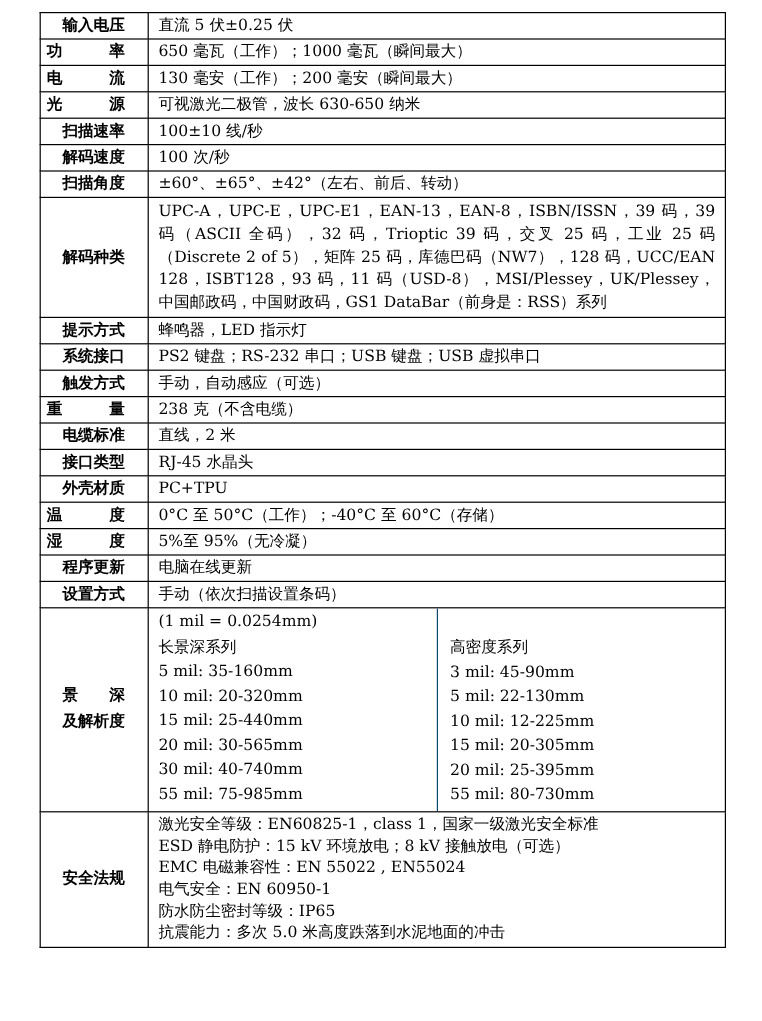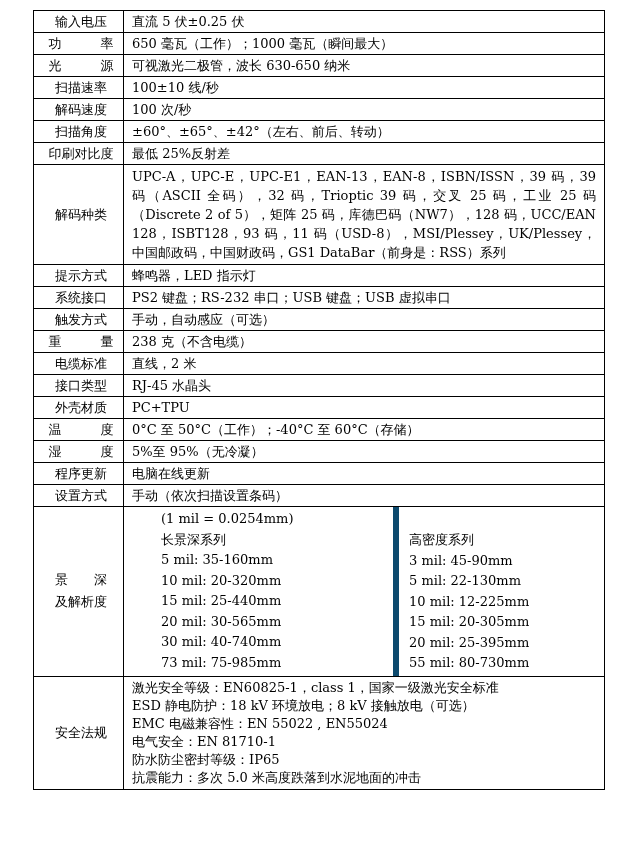--- a/index.html
+++ b/index.html
@@ -22,48 +22,47 @@
     width: 572px;
     margin: 10px 0 0 33px;
     font-size: 13px;
   }
   col.c-label { width: 90px; }
   table.spec th, table.spec td {
     border: 1px solid #000000;
     overflow: hidden;
   }
   th.lbl {
-    font-weight: normal;
-    text-align: center;
+    font-weight: bold;
+    text-align: right;
     vertical-align: middle;
-    padding: 1px 0 1px 5px;
+    padding: 1px 19px 1px 5px;
     line-height: 17px;
   }
   th.lbl.pre { white-space: pre-line; line-height: 22px; margin-left: 30px; }
   td.val {
     text-align: left;
     vertical-align: middle;
     padding: 1px 6px 1px 8px;
     line-height: 17px;
   }
   tr.single { height: 22px; }
   td.val.multi {
     line-height: 19px;
     padding: 2px 8px 2px 8px;
     text-align: justify;
   }
   td.val.lines { line-height: 18px; padding: 2px 6px 2px 8px; }
   td.dof-cell { padding: 0; vertical-align: top; }
   .dof-wrap { display: flex; width: 100%; }
   .dof-left {
     width: 232px;
-    border-right: 6px solid #0c4a6e;
+    border-right: 1px solid #0c4a6e;
     padding: 2px 0 2px 8px;
     line-height: 20.5px;
-    margin-left: 29px;
   }
   .dof-right {
     flex: 1;
     padding: 2px 0 2px 10px;
     line-height: 20.5px;
   }
   .dof-spacer { height: 21px; }
   .b { font-weight: normal; }
 </style>
 </head>
@@ -78,38 +77,38 @@
     <tbody>
       <tr class="single">
         <th class="lbl">输入电压</th>
         <td class="val">直流 5 伏±0.25 伏</td>
       </tr>
       <tr class="single">
         <th class="lbl">功　　　率</th>
         <td class="val">650 毫瓦（工作）；1000 毫瓦（瞬间最大）</td>
       </tr>
       <tr class="single">
+        <th class="lbl">电　　　流</th>
+        <td class="val">130 毫安（工作）；200 毫安（瞬间最大）</td>
+      </tr>
+      <tr class="single">
         <th class="lbl">光　　　源</th>
         <td class="val">可视激光二极管，波长 630-650 纳米</td>
       </tr>
       <tr class="single">
         <th class="lbl">扫描速率</th>
         <td class="val">100±10 线/秒</td>
       </tr>
       <tr class="single">
         <th class="lbl">解码速度</th>
         <td class="val">100 次/秒</td>
       </tr>
       <tr class="single">
         <th class="lbl">扫描角度</th>
         <td class="val">±60°、±65°、±42°（左右、前后、转动）</td>
-      </tr>
-      <tr class="single">
-        <th class="lbl">印刷对比度</th>
-        <td class="val">最低 25%反射差</td>
       </tr>
       <tr>
         <th class="lbl">解码种类</th>
         <td class="val multi">UPC-A，UPC-E，UPC-E1，EAN-13，EAN-8，ISBN/ISSN，39 码，39 码（ASCII 全码），32 码，Trioptic 39 码，交叉 25 码，工业 25 码（Discrete 2 of 5），矩阵 25 码，库德巴码（NW7），128 码，UCC/EAN 128，ISBT128，93 码，11 码（USD-8），MSI/Plessey，UK/Plessey，中国邮政码，中国财政码，GS1 DataBar（前身是：RSS）系列</td>
       </tr>
       <tr class="single">
         <th class="lbl">提示方式</th>
         <td class="val">蜂鸣器，LED 指示灯</td>
       </tr>
       <tr class="single">
@@ -158,41 +157,41 @@
         <td class="val dof-cell">
           <div class="dof-wrap">
             <div class="dof-left">
               <div>(1 mil = 0.0254mm)</div>
               <div class="b">长景深系列</div>
               <div>5 mil: 35-160mm</div>
               <div>10 mil: 20-320mm</div>
               <div>15 mil: 25-440mm</div>
               <div>20 mil: 30-565mm</div>
               <div>30 mil: 40-740mm</div>
-              <div>73 mil: 75-985mm</div>
+              <div>55 mil: 75-985mm</div>
             </div>
             <div class="dof-right">
               <div class="dof-spacer"></div>
               <div class="b">高密度系列</div>
               <div>3 mil: 45-90mm</div>
               <div>5 mil: 22-130mm</div>
               <div>10 mil: 12-225mm</div>
               <div>15 mil: 20-305mm</div>
               <div>20 mil: 25-395mm</div>
               <div>55 mil: 80-730mm</div>
             </div>
           </div>
         </td>
       </tr>
       <tr>
         <th class="lbl">安全法规</th>
         <td class="val lines">
           <div>激光安全等级：EN60825-1，class 1，国家一级激光安全标准</div>
-          <div>ESD 静电防护：18 kV 环境放电；8 kV 接触放电（可选）</div>
+          <div>ESD 静电防护：15 kV 环境放电；8 kV 接触放电（可选）</div>
           <div>EMC 电磁兼容性：EN 55022 , EN55024</div>
-          <div>电气安全：EN 81710-1</div>
+          <div>电气安全：EN 60950-1</div>
           <div>防水防尘密封等级：IP65</div>
           <div>抗震能力：多次 5.0 米高度跌落到水泥地面的冲击</div>
         </td>
       </tr>
     </tbody>
   </table>
 </div>
 
 </body></html>

